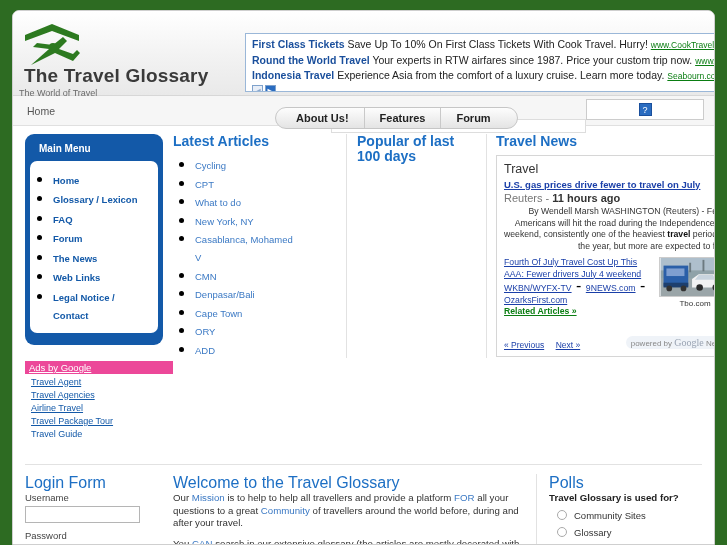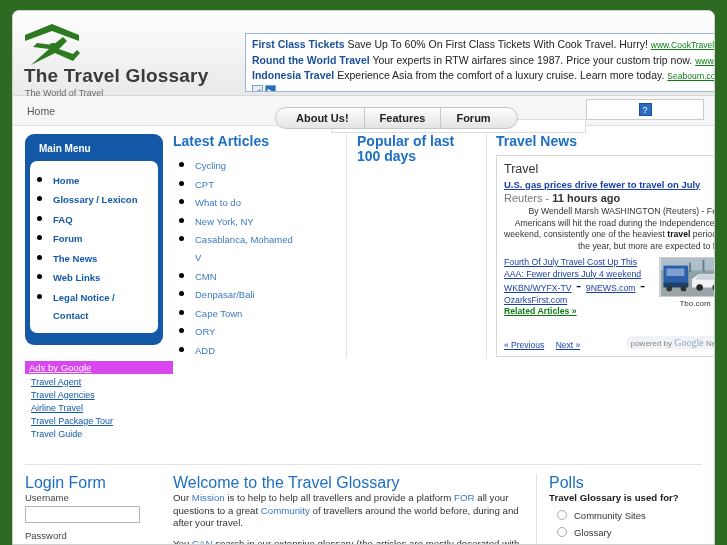--- a/index.html
+++ b/index.html
@@ -28,21 +28,21 @@
     height: 85px;
     background: linear-gradient(to bottom, #ffffff 0%, #f2f2f2 55%, #e9e9e9 100%);
     border-bottom: 1px solid #d7d7d7;
   }
   .logo-wrap { position: absolute; left: 6px; top: 10px; width: 240px; }
   .logo-mark { width: 70px; height: 48px; display: block; }
   .logo-title {
     font-size: 19px; font-weight: bold; color: #3a3a3a;
     margin-top: -4px; margin-left: 5px; letter-spacing: .2px;
   }
-  .logo-sub { font-size: 9px; color: #6b6b6b; margin-left: 6px; margin-top: 1px; }
+  .logo-sub { font-size: 9px; color: #6b6b6b; margin-top: 1px; }
 
   
   .adbox {
     position: absolute; left: 232px; top: 22px;
     width: 500px; height: 59px;
     background: #fff;
     border: 1px solid #9ab7d8;
     padding: 3px 4px 0 6px;
     overflow: hidden;
   }
@@ -113,21 +113,21 @@
   .menu-inner ul { list-style: disc; margin-left: 17px; }
   .menu-inner li { margin: 1.5px 0; }
   .menu-inner li a {
     font-size: 9.5px; font-weight: bold; color: #1359a8;
     text-decoration: none;
   }
 
   
   .gads { width: 148px; margin-bottom: 14px; }
   .gads-head {
-    background: #d946ef; color: #fff; font-size: 9.5px;
+    background: #ec4899; color: #fff; font-size: 9.5px;
     padding: 1px 4px; text-decoration: underline; display: inline-block;
     width: 100%;
   }
   .gads a {
     display: block; font-size: 9px; color: #1359a8;
     text-decoration: underline; padding: 1.5px 0 1.5px 6px;
   }
   .gads a.nolink { text-decoration: none; }
 
   
@@ -219,21 +219,21 @@
           <circle cx="34" cy="26" r="4"></circle>
         </g>
       </svg>
       <div class="logo-title">The Travel Glossary</div>
       <div class="logo-sub">The World of Travel</div>
     </div>
 
     <div class="adbox">
       <div class="adline">
         <span class="t">First Class Tickets</span>
-        <span>Save Up To 60% On First Class Tickets With Cook Travel. Hurry!</span>
+        <span>Save Up To 10% On First Class Tickets With Cook Travel. Hurry!</span>
         <span class="u">www.CookTravel.net</span>
       </div>
       <div class="adline">
         <span class="t">Round the World Travel</span>
         <span>Your experts in RTW airfares since 1987. Price your custom trip now.</span>
         <span class="u">www.airtreks.</span>
       </div>
       <div class="adline">
         <span class="t">Indonesia Travel</span>
         <span>Experience Asia from the comfort of a luxury cruise. Learn more today.</span>

